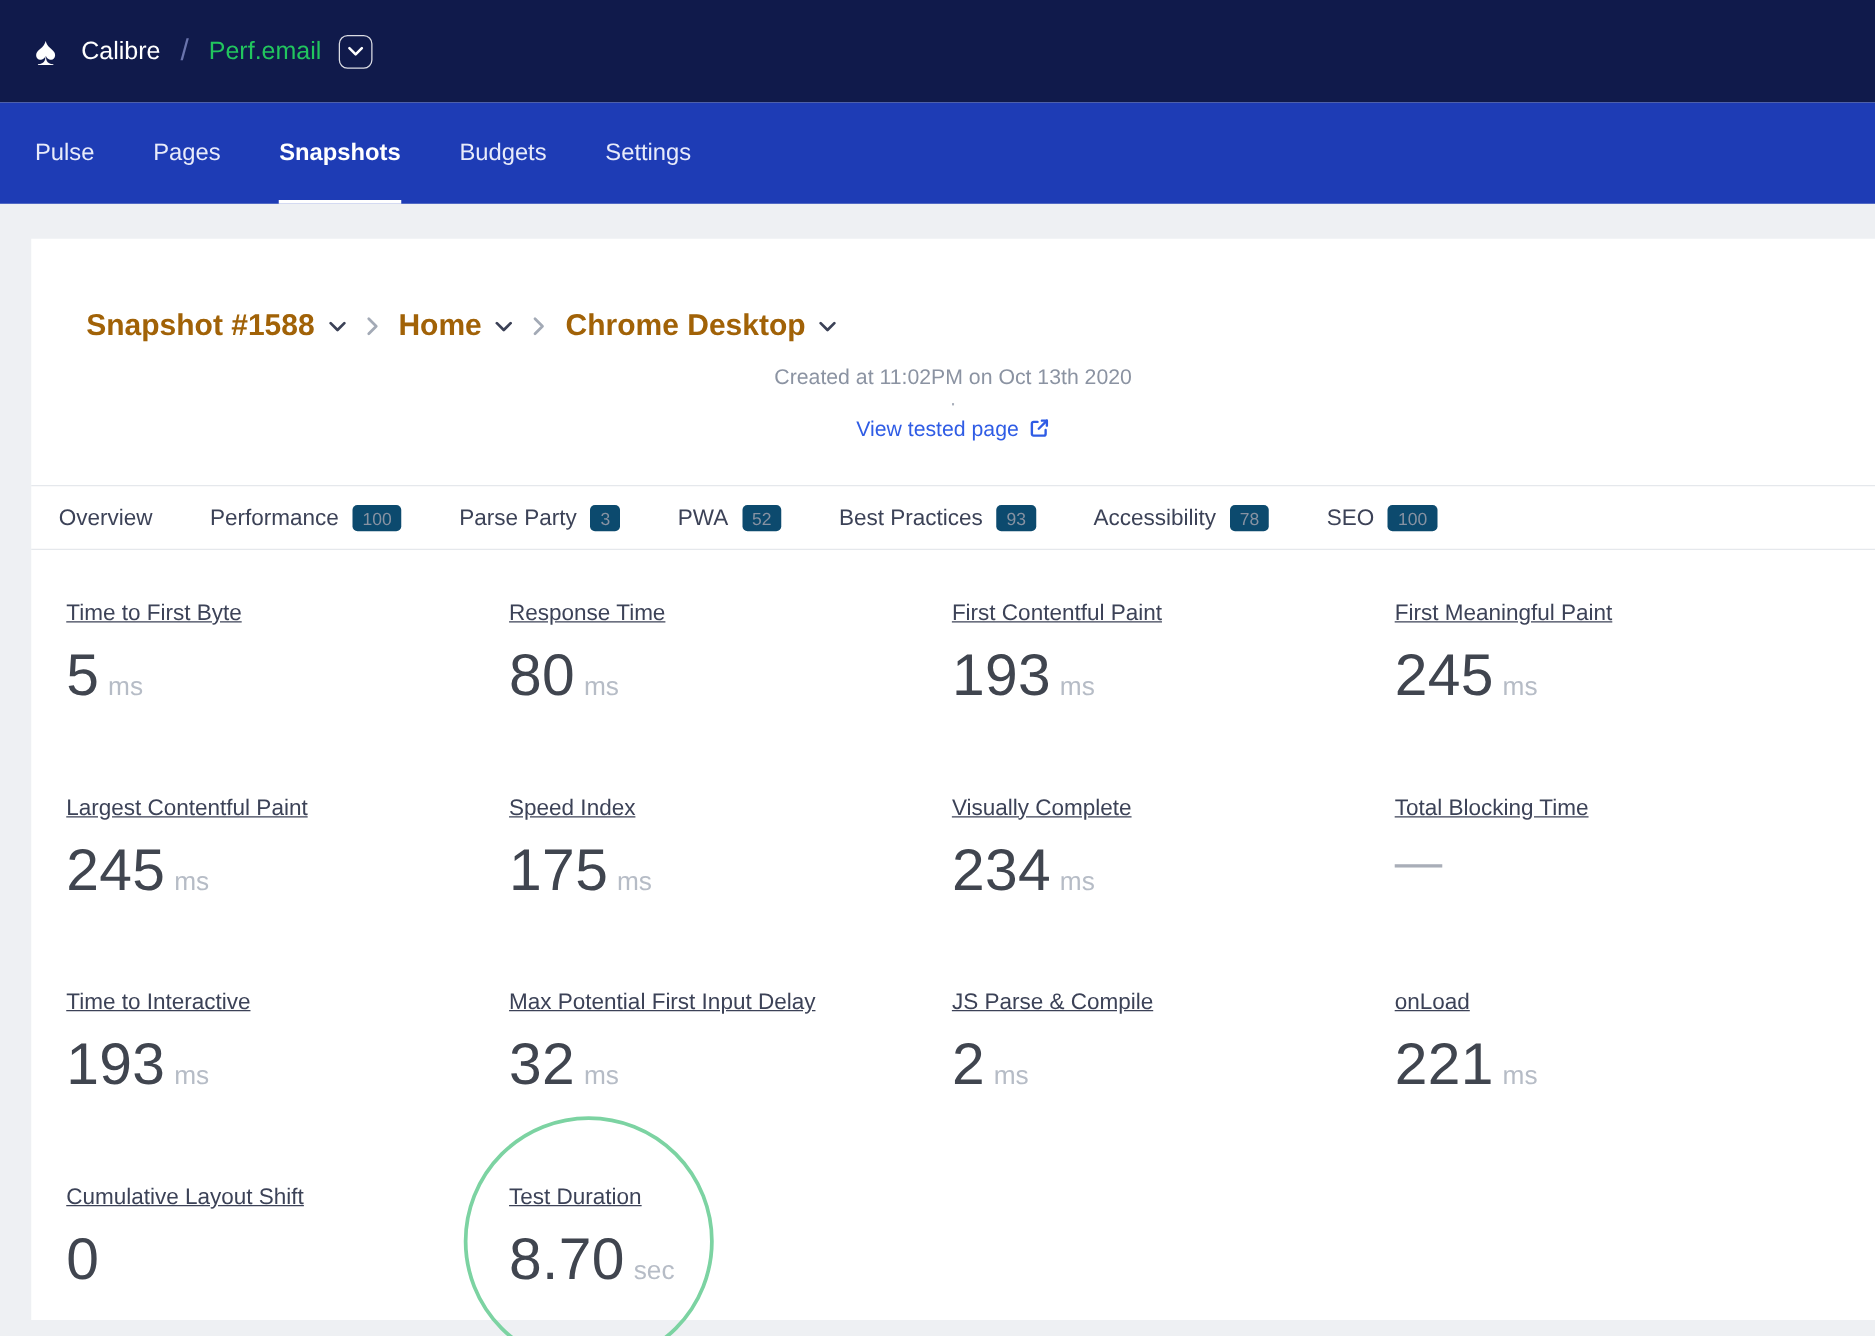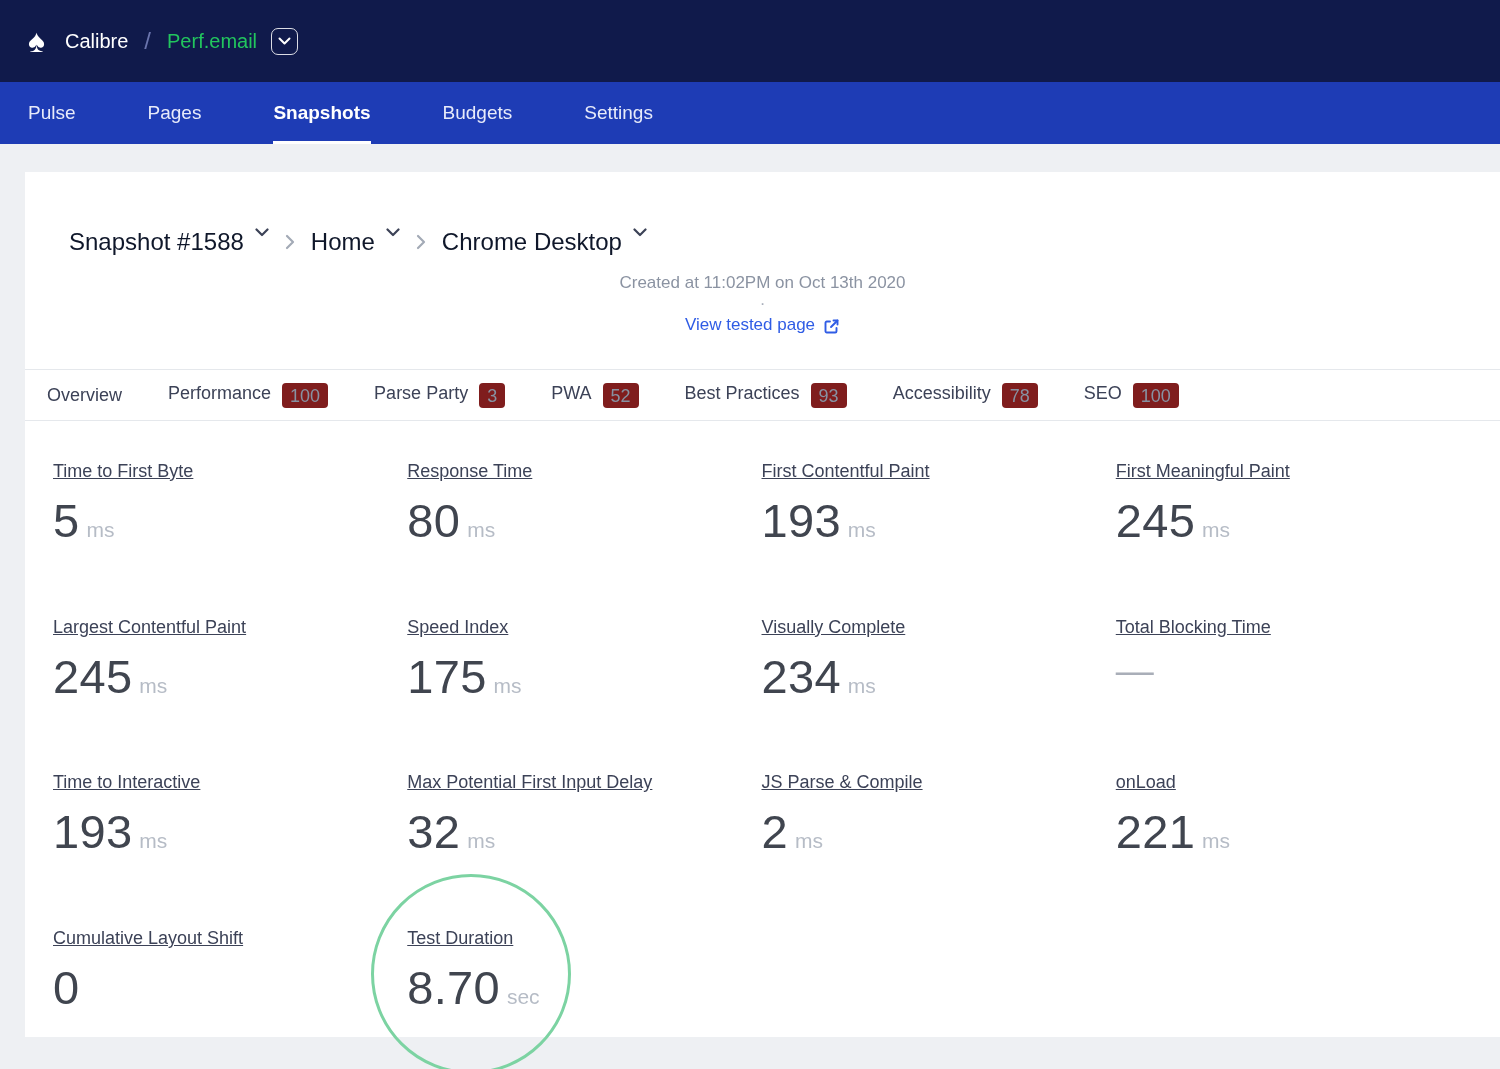--- a/index.html
+++ b/index.html
@@ -24,23 +24,23 @@
   .dropdown-box {
     width:27px; height:27px;
     border:1.5px solid rgba(255,255,255,0.85);
     border-radius:7px;
     display:flex; align-items:center; justify-content:center;
     cursor:pointer;
   }
 
   
   .nav {
-    height:62px; background:#1e3cb5;
+    height:81px; background:#1e3cb5;
     display:flex; align-items:stretch;
-    padding:0 28px; gap:72px;
+    padding:0 28px; gap:47px;
   }
   .nav-item {
     color:#e8ebfa; font-size:19px;
     display:flex; align-items:center;
     position:relative; cursor:pointer;
   }
   .nav-item.active { color:#ffffff; font-weight:700; }
   .nav-item.active::after {
     content:""; position:absolute; left:0; right:0; bottom:0;
     height:3px; background:#ffffff;
@@ -49,51 +49,51 @@
   
   .card {
     margin:28px 0 24px 25px;
     background:#ffffff;
     min-height:865px;
   }
 
   .head { padding:56px 44px 0 44px; }
   .breadcrumb { display:flex; align-items:center; gap:16px; }
   .crumb {
-    font-size:24px; font-weight:400; color:#0f172a;
-    display:flex; gap:11px; cursor:pointer;
+    font-size:24px; font-weight:700; color:#a16207;
+    display:flex; align-items:center; gap:11px; cursor:pointer;
   }
   .crumb-sep { display:flex; align-items:center; }
 
   .meta-row {
     margin-top:17px;
     display:flex; align-items:center; gap:1px;
     font-size:17px; color:#8b93a2;flex-direction:column;
   }
   .meta-dot { color:#a9afbb; }
   .link {
     color:#2f5ce5; font-weight:500; cursor:pointer;
-    display:flex; align-items:flex-end; gap:8px;
+    display:flex; align-items:flex-start; gap:8px;
     text-decoration:none;
   }
 
   
   .tabs {
     margin-top:34px;
     border-top:1px solid #e5e8ec; border-bottom:1px solid #e5e8ec;
     display:flex; align-items:center; gap:46px;
     padding:0 22px; height:52px;
   }
   .tab {
     display:flex; align-items:flex-start; gap:11px;
     font-size:18px; color:#3c4257; cursor:pointer; white-space:nowrap;
   }
   .badge {
-    background:#7f1d1d; color:#8792a2;
-    font-size:18px; padding:4px 8px 3px 8px; border-radius:4px; line-height:1;
+    background:#0c4a6e; color:#8792a2;
+    font-size:14px; padding:4px 8px 3px 8px; border-radius:4px; line-height:1;
   }
 
   
   .metrics {
     padding:40px 30px 0 28px;
     display:grid; grid-template-columns:repeat(4,1fr);
     row-gap:70px;
   }
   .metric { position:relative; }
   .metric-label { font-size:18px; color:#3c4257;text-decoration:underline; }

